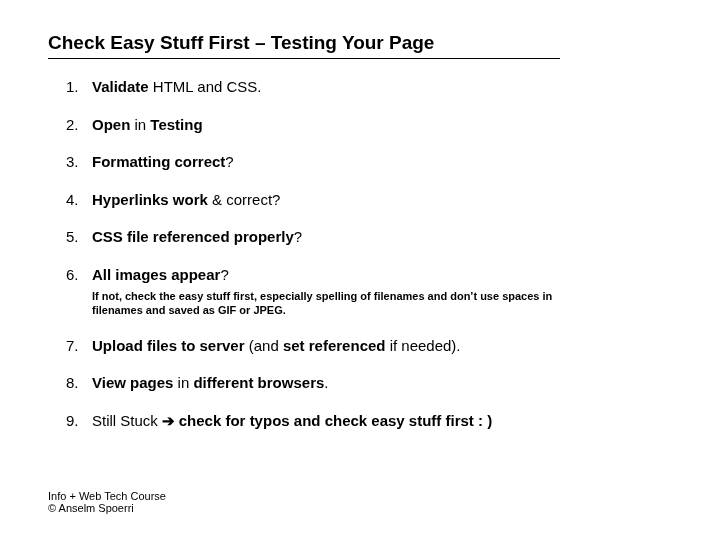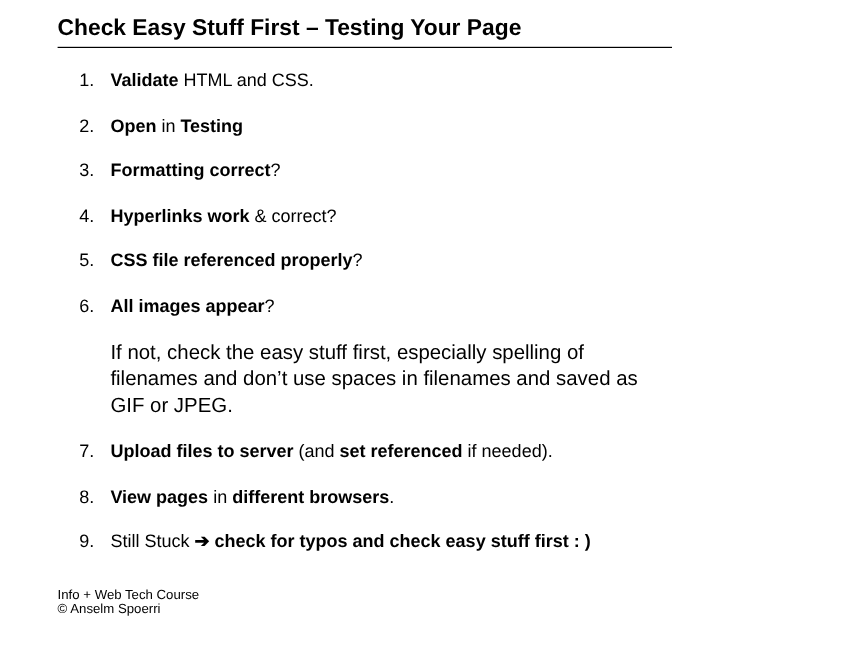--- a/index.html
+++ b/index.html
@@ -9,21 +9,21 @@
     height: 540px;
     background: #fff;
     font-family: Verdana, Geneva, sans-serif;
     color: #000;
   }
   .slide {
     width: 608px;
     height: 540px;
     position: relative;
     box-sizing: border-box;
-    padding: 13px 48px 0 48px;
+    padding: 32px 48px 0 48px;
   }
   .title {
     font-size: 19px;
     font-weight: bold;
     border-bottom: 1px solid #000;
     padding-bottom: 4px;
     margin-bottom: 18px;
   }
   ol.list {
     margin: 0;
@@ -40,23 +40,23 @@
   }
   ol.list > li::before {
     content: counter(item) ".";
     position: absolute;
     left: -26px;
     top: 0;
     font-size: 15px;
   }
   .sub {
     display: block;
-    font-size: 17px;
-    font-weight: normal;
-    margin-top: 18px;
+    font-size: 11px;
+    font-weight: bold;
+    margin-top: 5px;
   }
   .b { font-weight: bold; text-align: right; }
   .footer {
     position: absolute;
     bottom: 26px;
     left: 48px;
     right: 48px;
     font-size: 11px;
     display: flex;
     justify-content: space-between;

